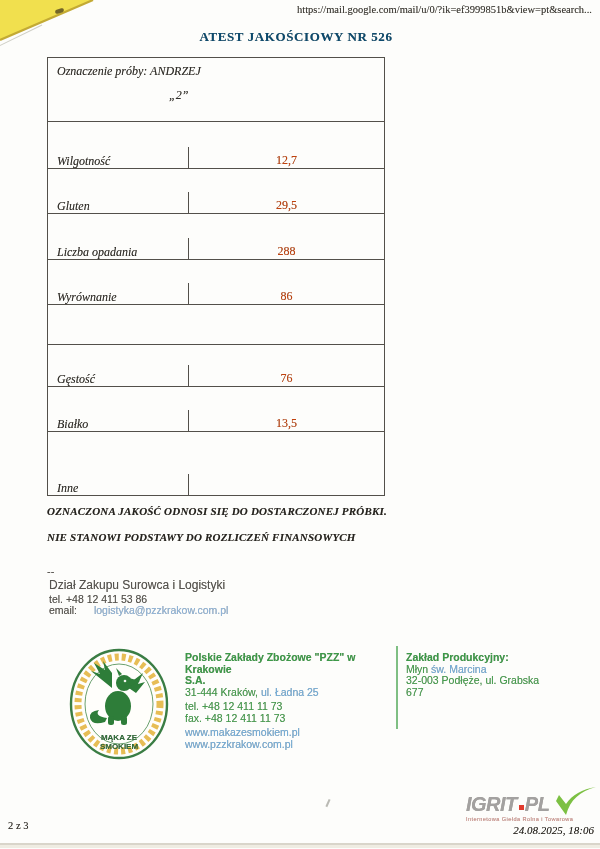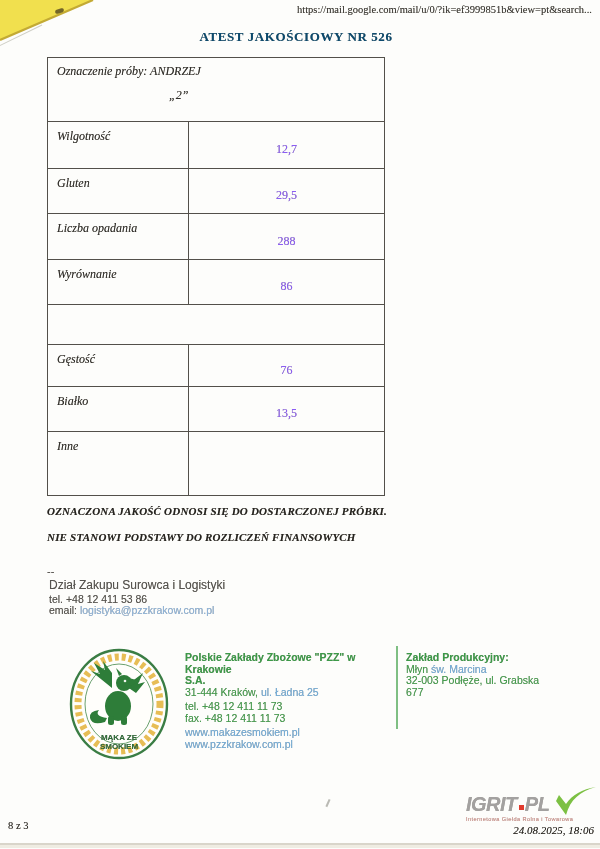--- a/index.html
+++ b/index.html
@@ -30,46 +30,46 @@
   .gmail-url{position:absolute;top:4px;right:8px;font-size:10.5px;color:#3a3833;}
   .doc-title{position:absolute;top:29px;left:0;width:592px;text-align:center;
     font-size:13px;font-weight:bold;letter-spacing:.6px;color:#0c4a6e;}
 
   
   .qa-table{position:absolute;left:47px;top:57px;width:338px;
     border:1.5px solid var(--line);box-sizing:border-box;background:transparent;}
   .qa-header{height:63px;box-sizing:border-box;padding:6px 8px 0 9px;
     font-style:italic;font-size:12px;color:#2f2d29;}
   .qa-sub{margin-left:112px;margin-top:9px;font-style:italic;font-size:12px;}
-  .qa-row{display:flex;box-sizing:border-box;border-top:1.3px solid var(--line);}
+  .qa-row{display:flex;box-sizing:border-box;border-top:1.3px solid var(--line);align-items:flex-end;}
   .qa-rows .qa-row:nth-child(1){height:47px}
   .qa-rows .qa-row:nth-child(2){height:45px}
   .qa-rows .qa-row:nth-child(3){height:46px}
   .qa-rows .qa-row:nth-child(4){height:45px}
   .qa-rows .qa-row:nth-child(5){height:40px}
   .qa-rows .qa-row:nth-child(6){height:42px}
   .qa-rows .qa-row:nth-child(7){height:45px}
   .qa-rows .qa-row:nth-child(8){height:64px}
   .qa-label{width:141px;box-sizing:border-box;border-right:1.3px solid var(--line);
     padding:7px 4px 0 9px;font-style:italic;font-size:12px;line-height:14px;color:#2f2d29;}
   .qa-value{flex:1;display:flex;justify-content:center;align-items:center;
-    padding-top:9px;font-size:12px;color:#8b5cf6;}
+    padding-top:9px;font-size:12px;color:#c2410c;}
 
   .note-line{position:absolute;left:47px;font-size:11px;font-weight:bold;font-style:italic;
     letter-spacing:.2px;color:#262420;}
   .note-1{top:505px;} .note-2{top:531px;}
 
   
   .sig{position:absolute;left:47px;font-family:"Liberation Sans",sans-serif;color:#55534f;}
   .sig-sep{top:565px;font-size:11px;}
   .sig-dept{top:578px;left:49px;font-size:12px;}
   .sig-tel{top:593px;left:49px;font-size:10.5px;}
   .sig-email{top:604px;left:49px;font-size:10.5px;}
   .lnk{color:var(--link-blue);}
-  .email-lnk{color:#8fb6de;}
+  .email-lnk{color:#8fb6de;margin-left:14px;}
 
   
   .logo-box{position:absolute;left:66px;top:646px;}
   .v-divider{position:absolute;left:396px;top:646px;width:1.5px;height:83px;background:#7fbf83;}
   .company,.production{position:absolute;font-family:"Liberation Sans",sans-serif;
     font-size:10.5px;line-height:11.5px;color:var(--accent-green);}
   .company{left:185px;top:652px;width:210px;}
   .production{left:406px;top:652px;width:150px;}
   .grp{margin-bottom:3px;}
   .b-green{font-weight:bold;color:var(--accent-green-bold);}
@@ -204,21 +204,21 @@
   <div class="production">
     <div class="b-green">Zakład Produkcyjny:</div>
     <div><span>Młyn</span>
       <span class="lnk">św. Marcina</span></div>
     <div>32-003 Podłęże, ul. Grabska</div>
     <div>677</div>
   </div>
 
   <div class="pen-mark"></div>
 
-  <div class="page-num">8 z 3</div>
+  <div class="page-num">2 z 3</div>
 
   <div class="igrit">
     <svg class="igrit-leaf" width="44" height="32" viewBox="0 0 44 32">
       <path d="M2 15 L12 29 C16 14 26 5 42 1 C28 3 18 9 12 18 L5 9 Z" style="fill:var(--igrit-leaf)"></path>
     </svg>
     <div class="igrit-line"><span>IGRIT</span><span class="igrit-dot"></span><span>PL</span></div>
     <div class="igrit-tagline">Internetowa Giełda Rolna i Towarowa</div>
     <div class="print-dt">24.08.2025, 18:06</div>
   </div>
 

